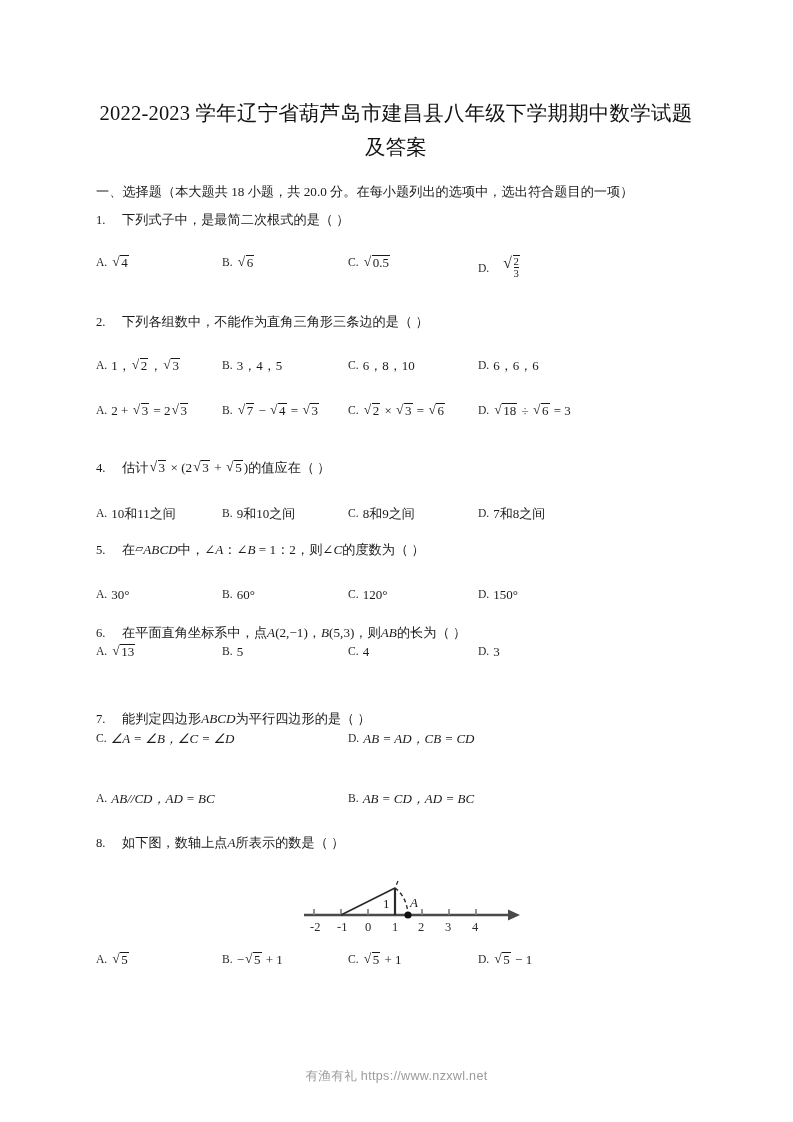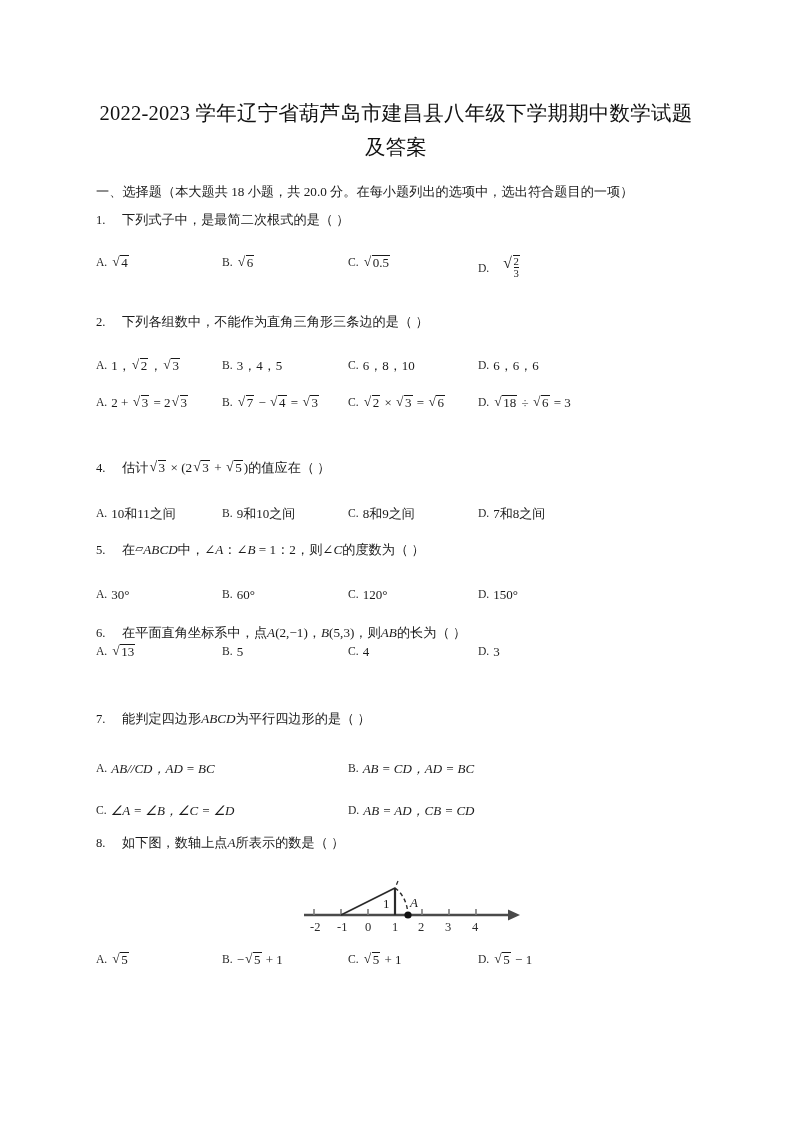--- a/index.html
+++ b/index.html
@@ -161,21 +161,21 @@
     </div>
     <div class="opts" style="margin-top:24px">
       <div class="opt c1"><span class="lbl">A.</span><span>1，<span class="rad"><span class="bar">2</span></span>，<span class="rad"><span class="bar">3</span></span></span></div>
       <div class="opt c2"><span class="lbl">B.</span><span>3，4，5</span></div>
       <div class="opt c3"><span class="lbl">C.</span><span>6，8，10</span></div>
       <div class="opt c4"><span class="lbl">D.</span><span>6，6，6</span></div>
     </div>
   </div>
 
   <div class="q-block" style="top:383px">
-    <div class="opts" style="margin-top:12px">
+    <div class="opts" style="margin-top:20px">
       <div class="opt" style="left:0px"><span class="lbl">A.</span><span>2 + <span class="rad"><span class="bar">3</span></span> = 2<span class="rad"><span class="bar">3</span></span></span></div>
       <div class="opt" style="left:126px"><span class="lbl">B.</span><span><span class="rad"><span class="bar">7</span></span> − <span class="rad"><span class="bar">4</span></span> = <span class="rad"><span class="bar">3</span></span></span></div>
       <div class="opt" style="left:252px"><span class="lbl">C.</span><span><span class="rad"><span class="bar">2</span></span> × <span class="rad"><span class="bar">3</span></span> = <span class="rad"><span class="bar">6</span></span></span></div>
       <div class="opt" style="left:382px"><span class="lbl">D.</span><span><span class="rad"><span class="bar">18</span></span> ÷ <span class="rad"><span class="bar">6</span></span> = 3</span></div>
     </div>
   </div>
 
   <div class="q-block" style="top:457px">
     <div class="q-stem">
       <span class="q-num">4.</span><span>估计<span class="rad"><span class="bar">3</span></span> × (2<span class="rad"><span class="bar">3</span></span> + <span class="rad"><span class="bar">5</span></span>)的值应在（          ）</span>
@@ -209,27 +209,27 @@
       <div class="opt c2"><span class="lbl">B.</span><span>5</span></div>
       <div class="opt c3"><span class="lbl">C.</span><span>4</span></div>
       <div class="opt c4"><span class="lbl">D.</span><span>3</span></div>
     </div>
   </div>
 
   <div class="q-block" style="top:708px">
     <div class="q-stem">
       <span class="q-num">7.</span><span>能判定四边形<span class="mi">ABCD</span>为平行四边形的是（          ）</span>
     </div>
+    <div class="opts" style="margin-top:0px">
+      <div class="opt h1"><span class="lbl">C.</span><span class="mi">∠A = ∠B，∠C = ∠D</span></div>
+      <div class="opt h2"><span class="lbl">D.</span><span class="mi">AB = AD，CB = CD</span></div>
+    </div>
     <div class="opts" style="margin-top:30px;height:42px">
       <div class="opt h1"><span class="lbl">A.</span><span class="mi">AB//CD，AD = BC</span></div>
       <div class="opt h2"><span class="lbl">B.</span><span class="mi">AB = CD，AD = BC</span></div>
-    </div>
-    <div class="opts" style="margin-top:0px">
-      <div class="opt h1"><span class="lbl">C.</span><span class="mi">∠A = ∠B，∠C = ∠D</span></div>
-      <div class="opt h2"><span class="lbl">D.</span><span class="mi">AB = AD，CB = CD</span></div>
     </div>
   </div>
 
   <div class="q-block" style="top:832px">
     <div class="q-stem">
       <span class="q-num">8.</span><span>如下图，数轴上点<span class="mi">A</span>所表示的数是（          ）</span>
     </div>
   </div>
 
   <div class="figure" style="top:855px">
@@ -268,14 +268,18 @@
 
   <div class="q-block" style="top:952px">
     <div class="opts">
       <div class="opt c1"><span class="lbl">A.</span><span class="rad"><span class="bar">5</span></span></div>
       <div class="opt c2"><span class="lbl">B.</span><span>−<span class="rad"><span class="bar">5</span></span> + 1</span></div>
       <div class="opt c3"><span class="lbl">C.</span><span><span class="rad"><span class="bar">5</span></span> + 1</span></div>
       <div class="opt c4"><span class="lbl">D.</span><span><span class="rad"><span class="bar">5</span></span> − 1</span></div>
     </div>
   </div>
 
+  <div class="footer">
+    <span>有渔有礼</span>
+    <span>https://www.nzxwl.net</span>
+  </div>
 
 </div>
 
 </body></html>

